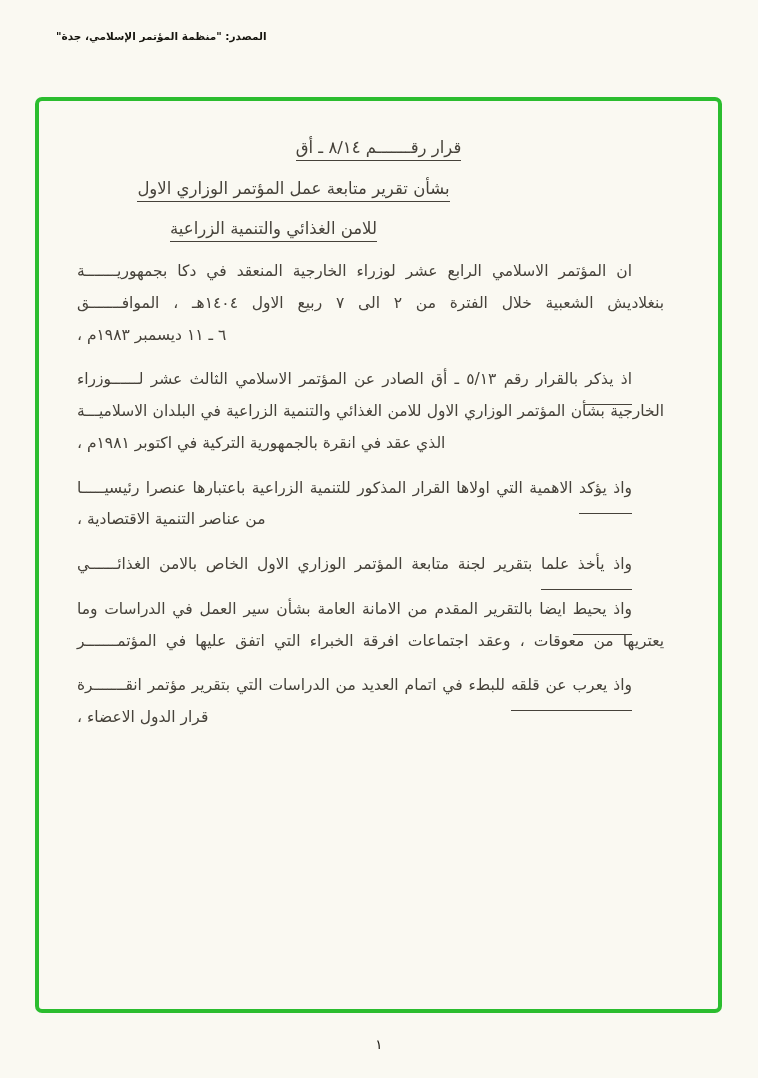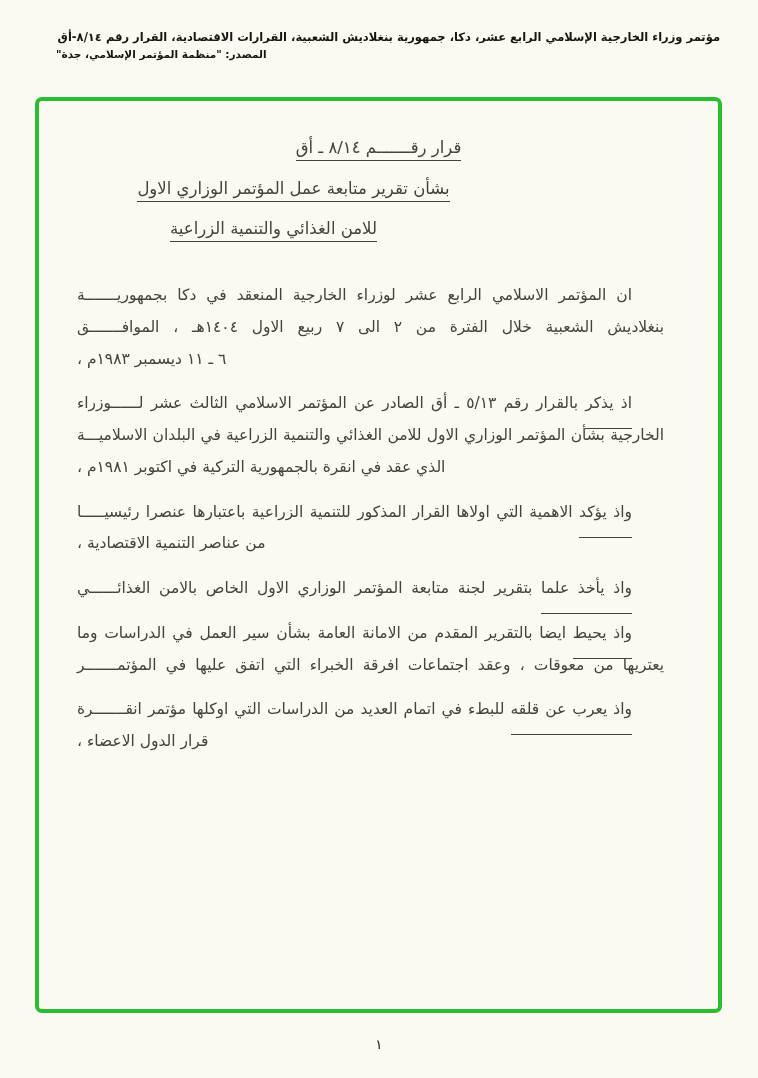--- a/index.html
+++ b/index.html
@@ -46,21 +46,21 @@
     left:35px;top:97px;
     width:687px;height:916px;
     box-sizing:border-box;
     border:4px solid var(--frame_green);
     border-radius:7px;
     padding:26px 38px 10px 38px;
     direction:rtl;
     overflow:hidden;
   }
   .titles{
-    margin:6px 0 36px 0;
+    margin:6px 0 12px 0;
     text-align:center;
   }
   .title-line{
     margin-bottom:11px;
     font-size:16.5px;
     line-height:1.8;
   }
   .title-offset-a{transform:translateX(-85px);}
   .title-offset-b{transform:translateX(-105px);}
   .u{
@@ -92,21 +92,20 @@
     font-size:13.5px;
     color:var(--header_ink);
   }
 </style>
 </head>
 <body>
 
 <div class="page">
 
   <div class="header">
-    <div class="header-citation">مؤتمر وزراء الخارجية الإسلامي الرابع عشر، دكا، جمهورية بنغلاديش الشعبية، القرارات الاقتصادية، القرار رقم ٨/١٤-أق</div>
     <div class="header-source">المصدر: "منظمة المؤتمر الإسلامي، جدة"</div>
   </div>
 
   <div class="frame">
 
     <div class="titles">
       <div class="title-line">
         <span class="u">قرار رقـــــــم ٨/١٤ ـ أق</span>
       </div>
       <div class="title-line title-offset-a">
@@ -140,21 +139,21 @@
       <span class="body">بتقرير لجنة متابعة المؤتمر الوزاري الاول الخاص بالامن الغذائــــــي</span>
     </p>
 
     <p class="para">
       <span class="lead">واذ يحيط</span>
       <span class="body">ايضا بالتقرير المقدم من الامانة العامة بشأن سير العمل في الدراسات وما يعتريها من معوقات ، وعقد اجتماعات افرقة الخبراء التي اتفق عليها في المؤتمـــــــر</span>
     </p>
 
     <p class="para">
       <span class="lead">واذ يعرب عن قلقه</span>
-      <span class="body">للبطء في اتمام العديد من الدراسات التي اوكلها مؤتمر انقـــــــرة</span>
+      <span class="body">للبطء في اتمام العديد من الدراسات التي بتقرير مؤتمر انقـــــــرة</span>
       <span class="tail">قرار الدول الاعضاء ،</span>
     </p>
 
   </div>
 
   <div class="page-number">١</div>
 
 </div>
 
 </body></html>

